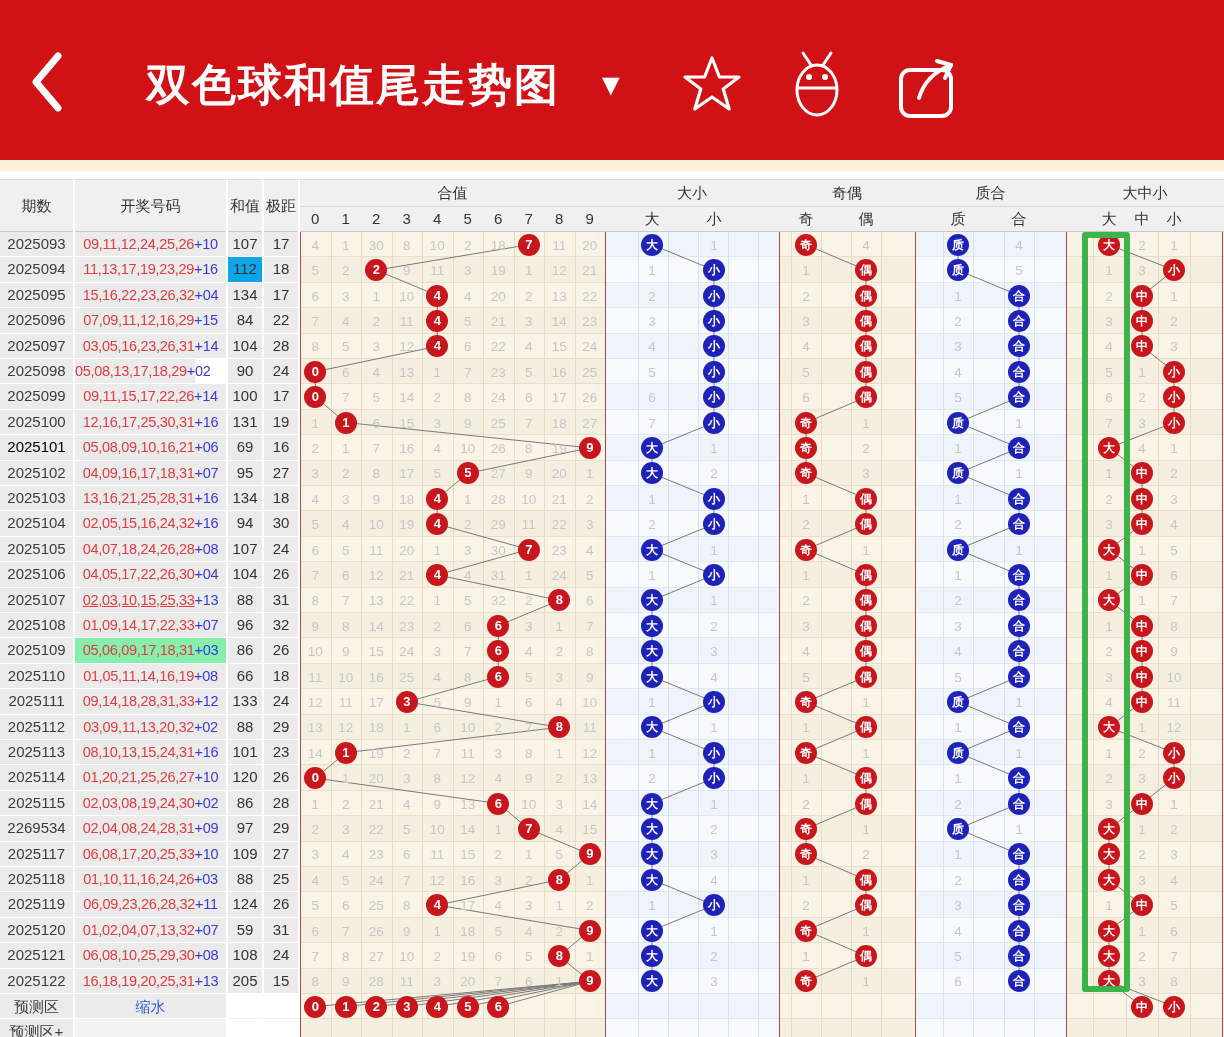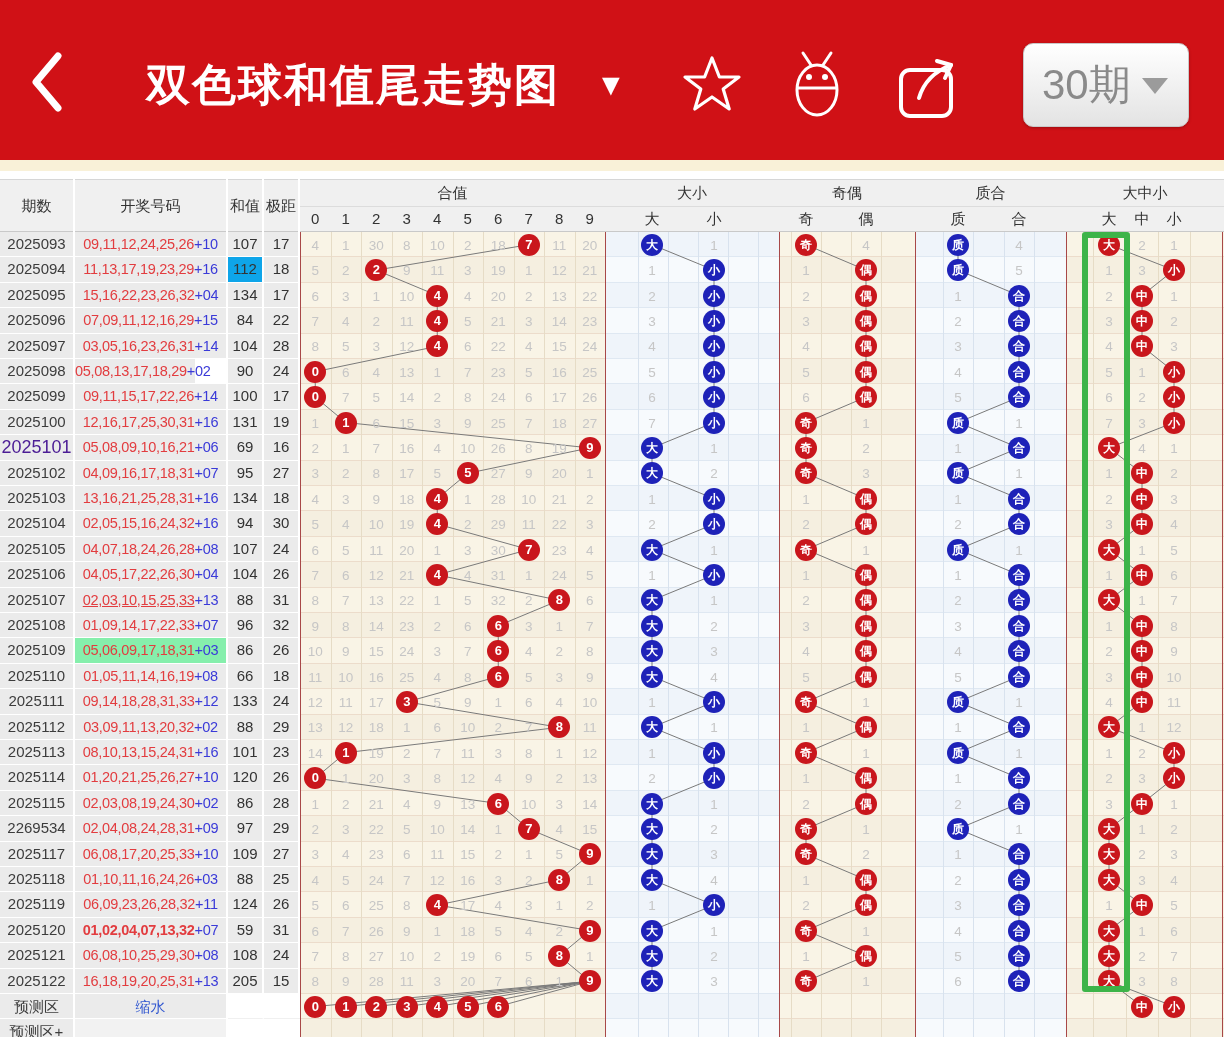--- a/index.html
+++ b/index.html
@@ -54,24 +54,20 @@
         <circle cx="39" cy="31" r="3" fill="#fff"></circle>
       </svg>
     </div>
     <div class="abs" style="left:895px;top:48px;width:72px;height:74px;">
       <svg width="72" height="74" viewBox="0 0 72 74">
         <rect x="6" y="22" width="50" height="46" rx="9" fill="none" stroke="#fff" stroke-width="4"></rect>
         <path d="M24 50 C28 36 38 24 56 17" fill="none" stroke="#fff" stroke-width="4" stroke-linecap="round"></path>
         <line x1="56" y1="17" x2="42" y2="13" stroke="#fff" stroke-width="4" stroke-linecap="round"></line>
         <line x1="56" y1="17" x2="50" y2="30" stroke="#fff" stroke-width="4" stroke-linecap="round"></line>
       </svg>
-    </div>
-    <div class="pill">
-      <div class="pilltext">30期</div>
-      <div class="pilltri"></div>
     </div>
   </div>
 
   <div class="creamstrip"></div>
 
   <div id="chart" class="abs" style="left:0;top:0;width:1224px;height:1037px;">
       <div class="abs" style="left: 0px; top: 179px; width: 1224px; height: 53px; background: rgb(240, 240, 240); border-top: 1px solid rgb(214, 214, 214); border-bottom: 1px solid rgb(201, 201, 201); box-sizing: border-box;"></div>
       <div class="abs" style="left: 0px; top: 179px; width: 75px; height: 53px; line-height: 53px; text-align: center; color: rgb(51, 51, 51); font-size: 15px; border-right: 2px solid rgb(255, 255, 255); box-sizing: border-box;">期数</div>
       <div class="abs" style="left: 75px; top: 179px; width: 153px; height: 53px; line-height: 53px; text-align: center; color: rgb(51, 51, 51); font-size: 15px; border-right: 2px solid rgb(255, 255, 255); box-sizing: border-box;">开奖号码</div>
       <div class="abs" style="left: 228px; top: 179px; width: 36px; height: 53px; line-height: 53px; text-align: center; color: rgb(51, 51, 51); font-size: 15px; border-right: 2px solid rgb(255, 255, 255); box-sizing: border-box;">和值</div>
@@ -318,21 +314,21 @@
       <div class="abs cell" style="left: 228px; width: 36px; color: rgb(51, 51, 51); font-size: 15px; top: 359px; height: 25.4px; line-height: 24.4px; background: rgb(235, 235, 235); border-bottom: 1px solid rgb(255, 255, 255); border-right: 2px solid rgb(255, 255, 255);">90</div>
       <div class="abs cell" style="left: 264px; width: 36px; color: rgb(51, 51, 51); font-size: 15px; top: 359px; height: 25.4px; line-height: 24.4px; background: rgb(235, 235, 235); border-bottom: 1px solid rgb(255, 255, 255); border-right: 2px solid rgb(255, 255, 255);">24</div>
       <div class="abs cell" style="left: 0px; width: 75px; color: rgb(60, 60, 60); font-size: 15px; top: 384.4px; height: 25.4px; line-height: 24.4px; background: rgb(235, 235, 235); border-bottom: 1px solid rgb(255, 255, 255); border-right: 2px solid rgb(255, 255, 255);">2025099</div>
       <div class="abs cell" style="left: 75px; width: 153px; font-size: 14.5px; letter-spacing: -0.3px; top: 384.4px; height: 25.4px; line-height: 24.4px; background: rgb(235, 235, 235); border-bottom: 1px solid rgb(255, 255, 255); border-right: 2px solid rgb(255, 255, 255);"><span style="color: rgb(226, 60, 63);">09,11,15,17,22,26</span><span style="color: rgb(58, 58, 216);">+14</span></div>
       <div class="abs cell" style="left: 228px; width: 36px; color: rgb(51, 51, 51); font-size: 15px; top: 384.4px; height: 25.4px; line-height: 24.4px; background: rgb(235, 235, 235); border-bottom: 1px solid rgb(255, 255, 255); border-right: 2px solid rgb(255, 255, 255);">100</div>
       <div class="abs cell" style="left: 264px; width: 36px; color: rgb(51, 51, 51); font-size: 15px; top: 384.4px; height: 25.4px; line-height: 24.4px; background: rgb(235, 235, 235); border-bottom: 1px solid rgb(255, 255, 255); border-right: 2px solid rgb(255, 255, 255);">17</div>
       <div class="abs cell" style="left: 0px; width: 75px; color: rgb(60, 60, 60); font-size: 15px; top: 409.8px; height: 25.4px; line-height: 24.4px; background: rgb(235, 235, 235); border-bottom: 1px solid rgb(255, 255, 255); border-right: 2px solid rgb(255, 255, 255);">2025100</div>
       <div class="abs cell" style="left: 75px; width: 153px; font-size: 14.5px; letter-spacing: -0.3px; top: 409.8px; height: 25.4px; line-height: 24.4px; background: rgb(235, 235, 235); border-bottom: 1px solid rgb(255, 255, 255); border-right: 2px solid rgb(255, 255, 255);"><span style="color: rgb(226, 60, 63);">12,16,17,25,30,31</span><span style="color: rgb(58, 58, 216);">+16</span></div>
       <div class="abs cell" style="left: 228px; width: 36px; color: rgb(51, 51, 51); font-size: 15px; top: 409.8px; height: 25.4px; line-height: 24.4px; background: rgb(235, 235, 235); border-bottom: 1px solid rgb(255, 255, 255); border-right: 2px solid rgb(255, 255, 255);">131</div>
       <div class="abs cell" style="left: 264px; width: 36px; color: rgb(51, 51, 51); font-size: 15px; top: 409.8px; height: 25.4px; line-height: 24.4px; background: rgb(235, 235, 235); border-bottom: 1px solid rgb(255, 255, 255); border-right: 2px solid rgb(255, 255, 255);">19</div>
-      <div class="abs cell" style="left: 0px; width: 75px; color: #4c1d95; font-size: 18px; top: 435.2px; height: 25.4px; line-height: 24.4px; background: rgb(235, 235, 235); border-bottom: 1px solid rgb(255, 255, 255); border-right: 2px solid rgb(255, 255, 255);">2025101</div>
+      <div class="abs cell" style="left: 0px; width: 75px; color: #000000; font-size: 15px; top: 435.2px; height: 25.4px; line-height: 24.4px; background: rgb(235, 235, 235); border-bottom: 1px solid rgb(255, 255, 255); border-right: 2px solid rgb(255, 255, 255);">2025101</div>
       <div class="abs cell" style="left: 75px; width: 153px; font-size: 14.5px; letter-spacing: -0.3px; top: 435.2px; height: 25.4px; line-height: 24.4px; background: rgb(235, 235, 235); border-bottom: 1px solid rgb(255, 255, 255); border-right: 2px solid rgb(255, 255, 255);"><span style="color: rgb(226, 60, 63);">05,08,09,10,16,21</span><span style="color: rgb(58, 58, 216);">+06</span></div>
       <div class="abs cell" style="left: 228px; width: 36px; color: rgb(51, 51, 51); font-size: 15px; top: 435.2px; height: 25.4px; line-height: 24.4px; background: rgb(235, 235, 235); border-bottom: 1px solid rgb(255, 255, 255); border-right: 2px solid rgb(255, 255, 255);">69</div>
       <div class="abs cell" style="left: 264px; width: 36px; color: rgb(51, 51, 51); font-size: 15px; top: 435.2px; height: 25.4px; line-height: 24.4px; background: rgb(235, 235, 235); border-bottom: 1px solid rgb(255, 255, 255); border-right: 2px solid rgb(255, 255, 255);">16</div>
       <div class="abs cell" style="left: 0px; width: 75px; color: rgb(60, 60, 60); font-size: 15px; top: 460.6px; height: 25.4px; line-height: 24.4px; background: rgb(235, 235, 235); border-bottom: 1px solid rgb(255, 255, 255); border-right: 2px solid rgb(255, 255, 255);">2025102</div>
       <div class="abs cell" style="left: 75px; width: 153px; font-size: 14.5px; letter-spacing: -0.3px; top: 460.6px; height: 25.4px; line-height: 24.4px; background: rgb(235, 235, 235); border-bottom: 1px solid rgb(255, 255, 255); border-right: 2px solid rgb(255, 255, 255);"><span style="color: rgb(226, 60, 63);">04,09,16,17,18,31</span><span style="color: rgb(58, 58, 216);">+07</span></div>
       <div class="abs cell" style="left: 228px; width: 36px; color: rgb(51, 51, 51); font-size: 15px; top: 460.6px; height: 25.4px; line-height: 24.4px; background: rgb(235, 235, 235); border-bottom: 1px solid rgb(255, 255, 255); border-right: 2px solid rgb(255, 255, 255);">95</div>
       <div class="abs cell" style="left: 264px; width: 36px; color: rgb(51, 51, 51); font-size: 15px; top: 460.6px; height: 25.4px; line-height: 24.4px; background: rgb(235, 235, 235); border-bottom: 1px solid rgb(255, 255, 255); border-right: 2px solid rgb(255, 255, 255);">27</div>
       <div class="abs cell" style="left: 0px; width: 75px; color: rgb(60, 60, 60); font-size: 15px; top: 486px; height: 25.4px; line-height: 24.4px; background: rgb(235, 235, 235); border-bottom: 1px solid rgb(255, 255, 255); border-right: 2px solid rgb(255, 255, 255);">2025103</div>
       <div class="abs cell" style="left: 75px; width: 153px; font-size: 14.5px; letter-spacing: -0.3px; top: 486px; height: 25.4px; line-height: 24.4px; background: rgb(235, 235, 235); border-bottom: 1px solid rgb(255, 255, 255); border-right: 2px solid rgb(255, 255, 255);"><span style="color: rgb(226, 60, 63);">13,16,21,25,28,31</span><span style="color: rgb(58, 58, 216);">+16</span></div>
       <div class="abs cell" style="left: 228px; width: 36px; color: rgb(51, 51, 51); font-size: 15px; top: 486px; height: 25.4px; line-height: 24.4px; background: rgb(235, 235, 235); border-bottom: 1px solid rgb(255, 255, 255); border-right: 2px solid rgb(255, 255, 255);">134</div>
@@ -395,21 +391,21 @@
       <div class="abs cell" style="left: 264px; width: 36px; color: rgb(51, 51, 51); font-size: 15px; top: 841.6px; height: 25.4px; line-height: 24.4px; background: rgb(235, 235, 235); border-bottom: 1px solid rgb(255, 255, 255); border-right: 2px solid rgb(255, 255, 255);">27</div>
       <div class="abs cell" style="left: 0px; width: 75px; color: rgb(60, 60, 60); font-size: 15px; top: 867px; height: 25.4px; line-height: 24.4px; background: rgb(235, 235, 235); border-bottom: 1px solid rgb(255, 255, 255); border-right: 2px solid rgb(255, 255, 255);">2025118</div>
       <div class="abs cell" style="left: 75px; width: 153px; font-size: 14.5px; letter-spacing: -0.3px; top: 867px; height: 25.4px; line-height: 24.4px; background: rgb(235, 235, 235); border-bottom: 1px solid rgb(255, 255, 255); border-right: 2px solid rgb(255, 255, 255);"><span style="color: rgb(226, 60, 63);">01,10,11,16,24,26</span><span style="color: rgb(58, 58, 216);">+03</span></div>
       <div class="abs cell" style="left: 228px; width: 36px; color: rgb(51, 51, 51); font-size: 15px; top: 867px; height: 25.4px; line-height: 24.4px; background: rgb(235, 235, 235); border-bottom: 1px solid rgb(255, 255, 255); border-right: 2px solid rgb(255, 255, 255);">88</div>
       <div class="abs cell" style="left: 264px; width: 36px; color: rgb(51, 51, 51); font-size: 15px; top: 867px; height: 25.4px; line-height: 24.4px; background: rgb(235, 235, 235); border-bottom: 1px solid rgb(255, 255, 255); border-right: 2px solid rgb(255, 255, 255);">25</div>
       <div class="abs cell" style="left: 0px; width: 75px; color: rgb(60, 60, 60); font-size: 15px; top: 892.4px; height: 25.4px; line-height: 24.4px; background: rgb(235, 235, 235); border-bottom: 1px solid rgb(255, 255, 255); border-right: 2px solid rgb(255, 255, 255);">2025119</div>
       <div class="abs cell" style="left: 75px; width: 153px; font-size: 14.5px; letter-spacing: -0.3px; top: 892.4px; height: 25.4px; line-height: 24.4px; background: rgb(235, 235, 235); border-bottom: 1px solid rgb(255, 255, 255); border-right: 2px solid rgb(255, 255, 255);"><span style="color: rgb(226, 60, 63);">06,09,23,26,28,32</span><span style="color: rgb(58, 58, 216);">+11</span></div>
       <div class="abs cell" style="left: 228px; width: 36px; color: rgb(51, 51, 51); font-size: 15px; top: 892.4px; height: 25.4px; line-height: 24.4px; background: rgb(235, 235, 235); border-bottom: 1px solid rgb(255, 255, 255); border-right: 2px solid rgb(255, 255, 255);">124</div>
       <div class="abs cell" style="left: 264px; width: 36px; color: rgb(51, 51, 51); font-size: 15px; top: 892.4px; height: 25.4px; line-height: 24.4px; background: rgb(235, 235, 235); border-bottom: 1px solid rgb(255, 255, 255); border-right: 2px solid rgb(255, 255, 255);">26</div>
       <div class="abs cell" style="left: 0px; width: 75px; color: rgb(60, 60, 60); font-size: 15px; top: 917.8px; height: 25.4px; line-height: 24.4px; background: rgb(235, 235, 235); border-bottom: 1px solid rgb(255, 255, 255); border-right: 2px solid rgb(255, 255, 255);">2025120</div>
-      <div class="abs cell" style="left: 75px; width: 153px; font-size: 14.5px; letter-spacing: -0.3px; top: 917.8px; height: 25.4px; line-height: 24.4px; background: rgb(235, 235, 235); border-bottom: 1px solid rgb(255, 255, 255); border-right: 2px solid rgb(255, 255, 255);"><span style="color: rgb(226, 60, 63); font-weight: bold;">01,02,04,07,13,32</span><span style="color: rgb(58, 58, 216);">+07</span></div>
+      <div class="abs cell" style="left: 75px; width: 153px; font-size: 14.5px; letter-spacing: -0.3px; top: 917.8px; height: 25.4px; line-height: 24.4px; background: rgb(235, 235, 235); border-bottom: 1px solid rgb(255, 255, 255); border-right: 2px solid rgb(255, 255, 255);"><span style="color: rgb(226, 60, 63);">01,02,04,07,13,32</span><span style="color: rgb(58, 58, 216);">+07</span></div>
       <div class="abs cell" style="left: 228px; width: 36px; color: rgb(51, 51, 51); font-size: 15px; top: 917.8px; height: 25.4px; line-height: 24.4px; background: rgb(235, 235, 235); border-bottom: 1px solid rgb(255, 255, 255); border-right: 2px solid rgb(255, 255, 255);">59</div>
       <div class="abs cell" style="left: 264px; width: 36px; color: rgb(51, 51, 51); font-size: 15px; top: 917.8px; height: 25.4px; line-height: 24.4px; background: rgb(235, 235, 235); border-bottom: 1px solid rgb(255, 255, 255); border-right: 2px solid rgb(255, 255, 255);">31</div>
       <div class="abs cell" style="left: 0px; width: 75px; color: rgb(60, 60, 60); font-size: 15px; top: 943.2px; height: 25.4px; line-height: 24.4px; background: rgb(235, 235, 235); border-bottom: 1px solid rgb(255, 255, 255); border-right: 2px solid rgb(255, 255, 255);">2025121</div>
       <div class="abs cell" style="left: 75px; width: 153px; font-size: 14.5px; letter-spacing: -0.3px; top: 943.2px; height: 25.4px; line-height: 24.4px; background: rgb(235, 235, 235); border-bottom: 1px solid rgb(255, 255, 255); border-right: 2px solid rgb(255, 255, 255);"><span style="color: rgb(226, 60, 63);">06,08,10,25,29,30</span><span style="color: rgb(58, 58, 216);">+08</span></div>
       <div class="abs cell" style="left: 228px; width: 36px; color: rgb(51, 51, 51); font-size: 15px; top: 943.2px; height: 25.4px; line-height: 24.4px; background: rgb(235, 235, 235); border-bottom: 1px solid rgb(255, 255, 255); border-right: 2px solid rgb(255, 255, 255);">108</div>
       <div class="abs cell" style="left: 264px; width: 36px; color: rgb(51, 51, 51); font-size: 15px; top: 943.2px; height: 25.4px; line-height: 24.4px; background: rgb(235, 235, 235); border-bottom: 1px solid rgb(255, 255, 255); border-right: 2px solid rgb(255, 255, 255);">24</div>
       <div class="abs cell" style="left: 0px; width: 75px; color: rgb(60, 60, 60); font-size: 15px; top: 968.6px; height: 25.4px; line-height: 24.4px; background: rgb(235, 235, 235); border-bottom: 1px solid rgb(255, 255, 255); border-right: 2px solid rgb(255, 255, 255);">2025122</div>
       <div class="abs cell" style="left: 75px; width: 153px; font-size: 14.5px; letter-spacing: -0.3px; top: 968.6px; height: 25.4px; line-height: 24.4px; background: rgb(235, 235, 235); border-bottom: 1px solid rgb(255, 255, 255); border-right: 2px solid rgb(255, 255, 255);"><span style="color: rgb(226, 60, 63);">16,18,19,20,25,31</span><span style="color: rgb(58, 58, 216);">+13</span></div>
       <div class="abs cell" style="left: 228px; width: 36px; color: rgb(51, 51, 51); font-size: 15px; top: 968.6px; height: 25.4px; line-height: 24.4px; background: rgb(235, 235, 235); border-bottom: 1px solid rgb(255, 255, 255); border-right: 2px solid rgb(255, 255, 255);">205</div>
       <div class="abs cell" style="left: 264px; width: 36px; color: rgb(51, 51, 51); font-size: 15px; top: 968.6px; height: 25.4px; line-height: 24.4px; background: rgb(235, 235, 235); border-bottom: 1px solid rgb(255, 255, 255); border-right: 2px solid rgb(255, 255, 255);">15</div>

